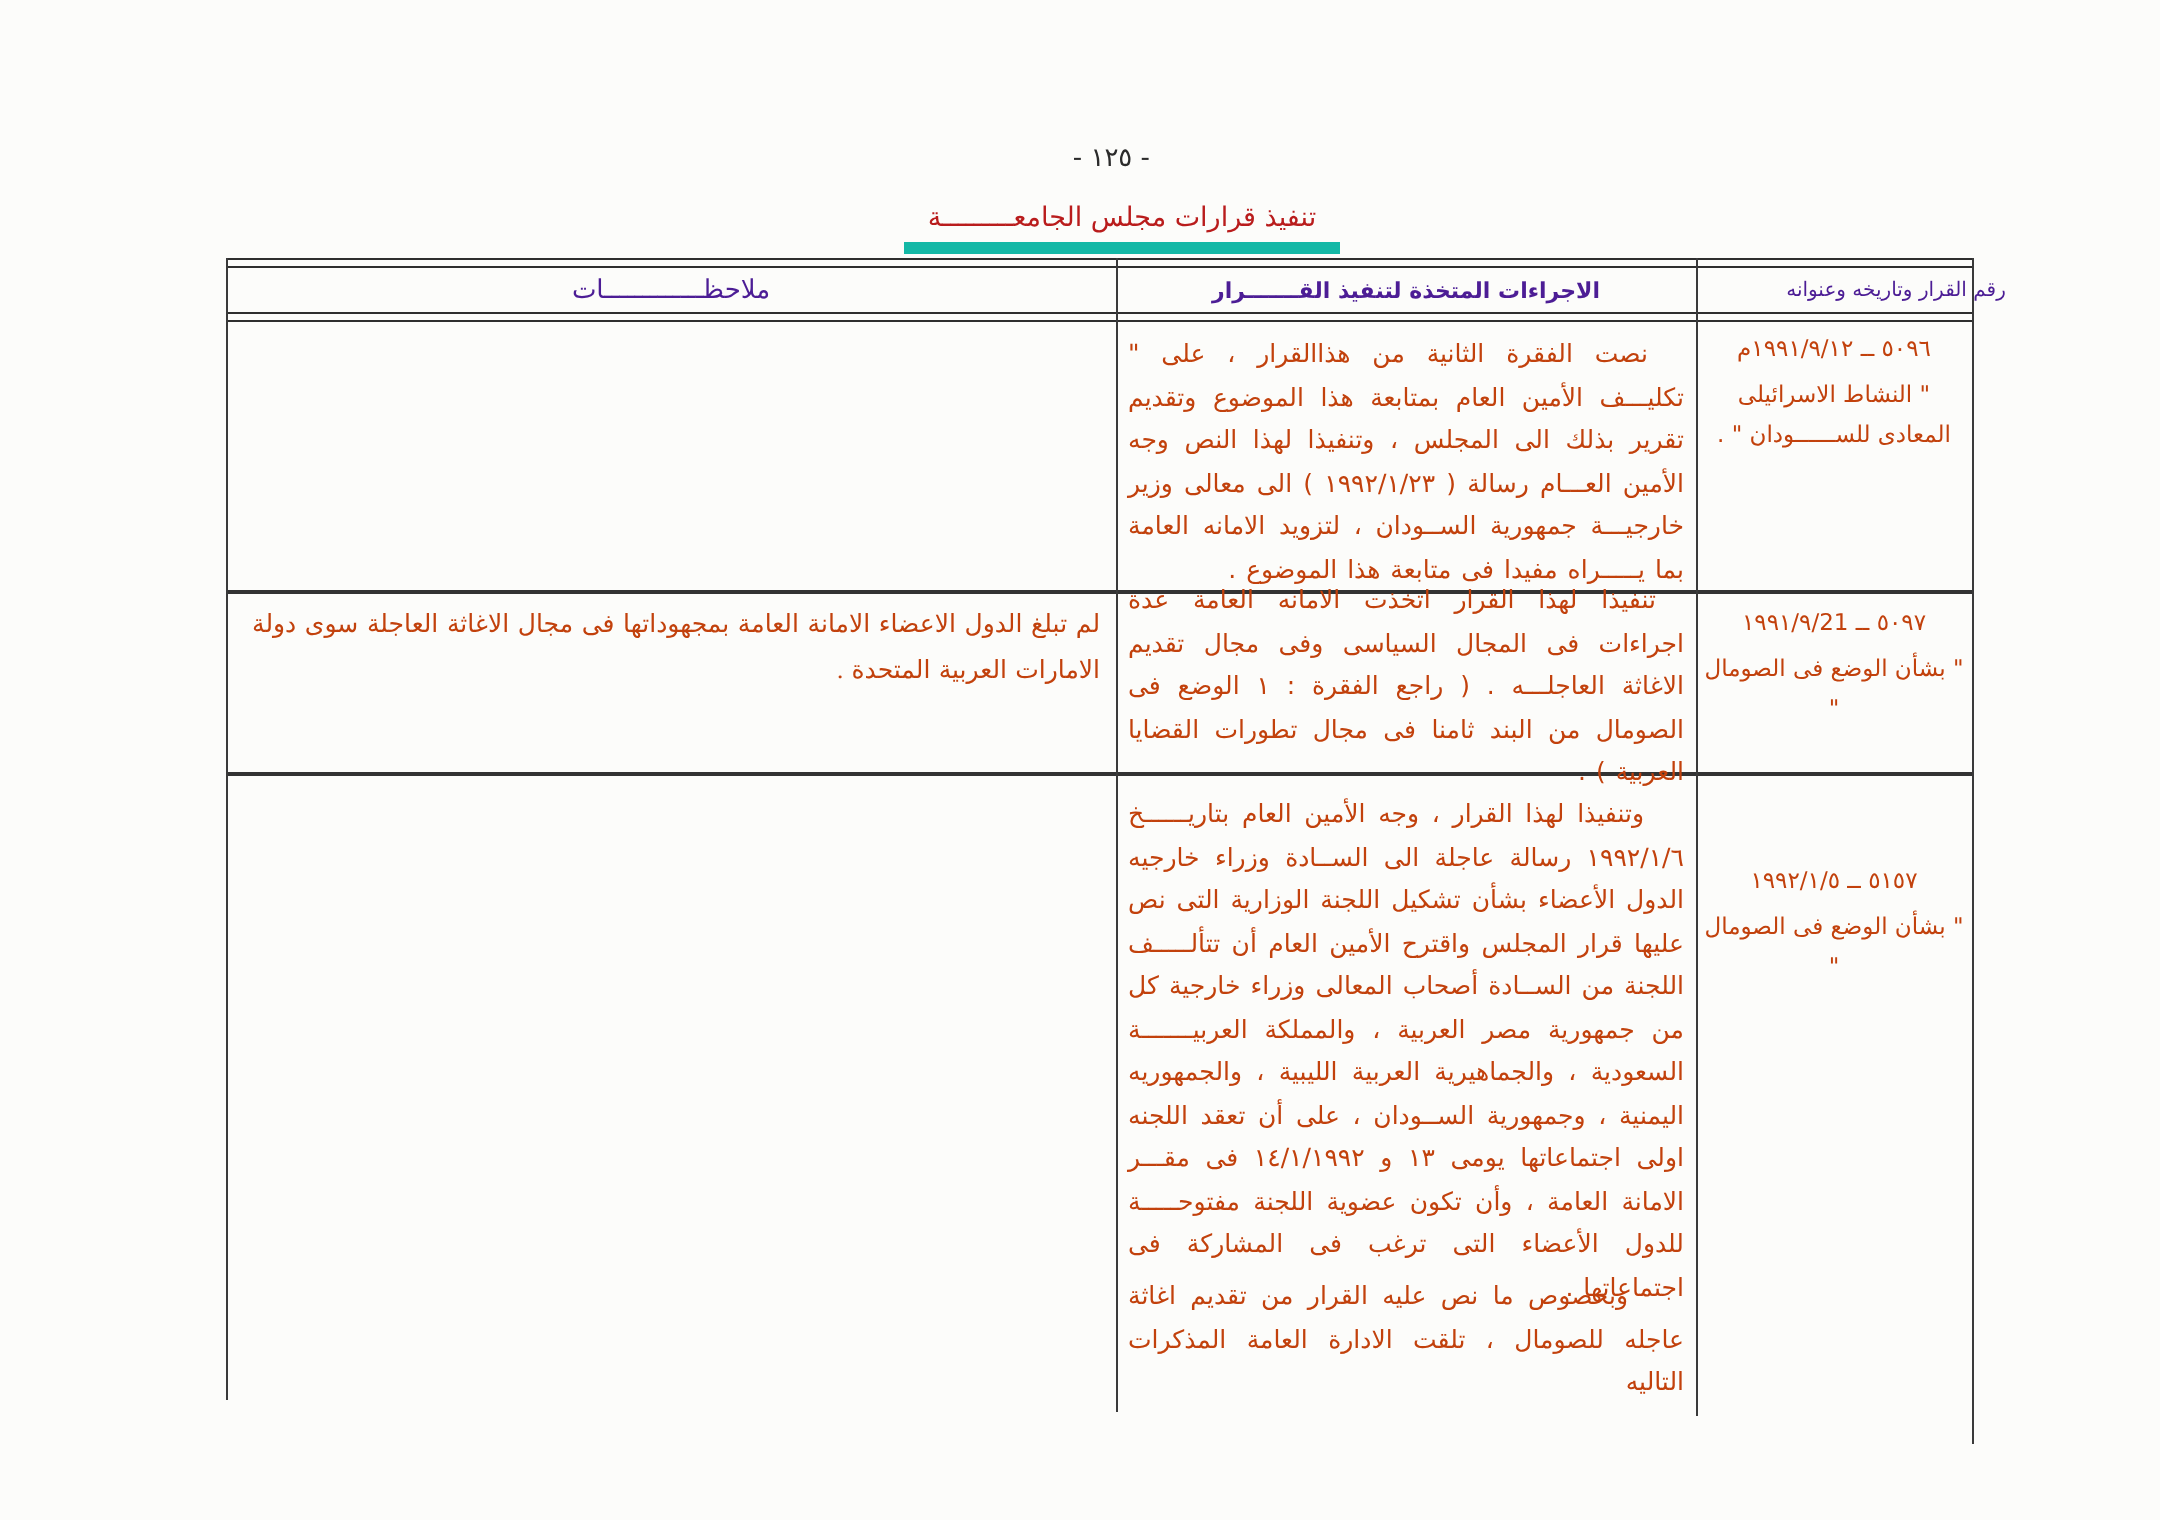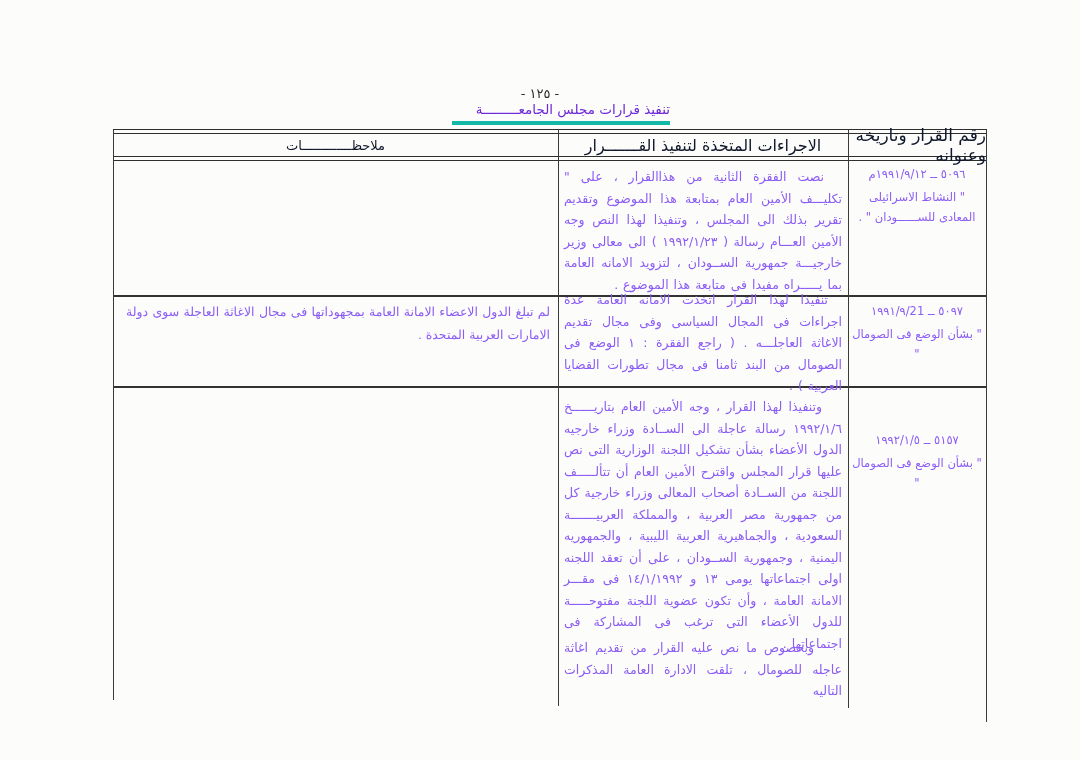--- a/index.html
+++ b/index.html
@@ -8,34 +8,34 @@
     background:#fcfcfa;
     font-family:"DejaVu Sans", sans-serif;
     color:#262626;
     position:relative;
     overflow:hidden;
   }
   .hline{position:absolute;background:#2e2e2e;height:1px;}
   .hline.thick{height:2px;background:#333;}
   .vline{position:absolute;background:#3a3a3a;width:1px;}
   .page-number{
-    position:absolute;left:505px;top:86px;width:70px;
-    text-align:center;font-size:13px;direction:rtl;color:#2b2b2b;
+    position:absolute;left:505px;top:72px;width:70px;
+    font-size:13px;direction:rtl;color:#2b2b2b;
   }
   .page-title{
     position:absolute;left:452px;top:101px;width:218px;
-    text-align:right;font-size:13.5px;direction:rtl;color:#6d28d9;
-    border-bottom:4px solid #14b8a6;padding-bottom:4px;
+    text-align:center;font-size:13.5px;direction:rtl;color:#b91c1c;
+    border-bottom:6px solid #14b8a6;padding-bottom:4px;
   }
   .cell{
-    position:absolute;direction:rtl;color:#8b5cf6;
+    position:absolute;direction:rtl;color:#c2410c;
   }
   .hdr{
     display:flex;align-items:center;justify-content:center;
-    font-size:13px;color:#0f172a;
+    font-size:13px;color:#4c1d95;
   }
   .proc{
     text-align:justify;font-size:12.5px;line-height:21.5px;
     word-spacing:1px;
   }
   .dec{
     text-align:center;font-size:11.5px;line-height:20px;
   }
   .dec .num{margin-bottom:3px;white-space:nowrap;}
   .notes-text{
@@ -54,22 +54,22 @@
 <div class="hline" style="left:113px;top:160px;width:873px;"></div>
 <div class="hline thick" style="left:113px;top:295px;width:873px;"></div>
 <div class="hline thick" style="left:113px;top:386px;width:873px;"></div>
 
 <div class="vline" style="left:113px;top:129px;height:571px;"></div>
 <div class="vline" style="left:558px;top:129px;height:577px;"></div>
 <div class="vline" style="left:848px;top:129px;height:579px;"></div>
 <div class="vline" style="left:986px;top:129px;height:593px;"></div>
 
 <div class="cell hdr" style="left:113px;top:134px;width:445px;height:22px;">ملاحظـــــــــــــات</div>
-<div class="cell hdr" style="left:558px;top:134px;width:290px;height:22px;font-size:16px;">الاجراءات المتخذة لتنفيذ القـــــــرار</div>
-<div class="cell hdr" style="left:848px;top:134px;width:138px;height:22px;font-size:17px;">رقم القرار وتاريخه وعنوانه</div>
+<div class="cell hdr" style="left:558px;top:134px;width:290px;height:22px;font-size:11px;font-weight:bold;">الاجراءات المتخذة لتنفيذ القـــــــرار</div>
+<div class="cell hdr" style="left:848px;top:134px;width:138px;height:22px;font-size:10px;padding-left:31px;">رقم القرار وتاريخه وعنوانه</div>
 
 <div class="cell dec" style="left:852px;top:164px;width:130px;">
   <div class="num">٥٠٩٦ ــ ١٩٩١/٩/١٢م</div>
   <div>" النشاط الاسرائيلى المعادى للســــــودان " .</div>
 </div>
 <div class="cell proc" style="left:564px;top:166px;width:278px;text-indent:18px;">نصت الفقرة الثانية من هذاالقرار ، على " تكليـــف الأمين العام بمتابعة هذا الموضوع وتقديم تقرير بذلك الى المجلس ، وتنفيذا لهذا النص وجه الأمين العـــام رسالة ( ١٩٩٢/١/٢٣ ) الى معالى وزير خارجيـــة جمهورية الســودان ، لتزويد الامانه العامة بما يـــــراه مفيدا فى متابعة هذا الموضوع .</div>
 
 <div class="cell dec" style="left:852px;top:301px;width:130px;">
   <div class="num">٥٠٩٧ ــ ١٩٩١/٩/21</div>
   <div>" بشأن الوضع فى الصومال "</div>

